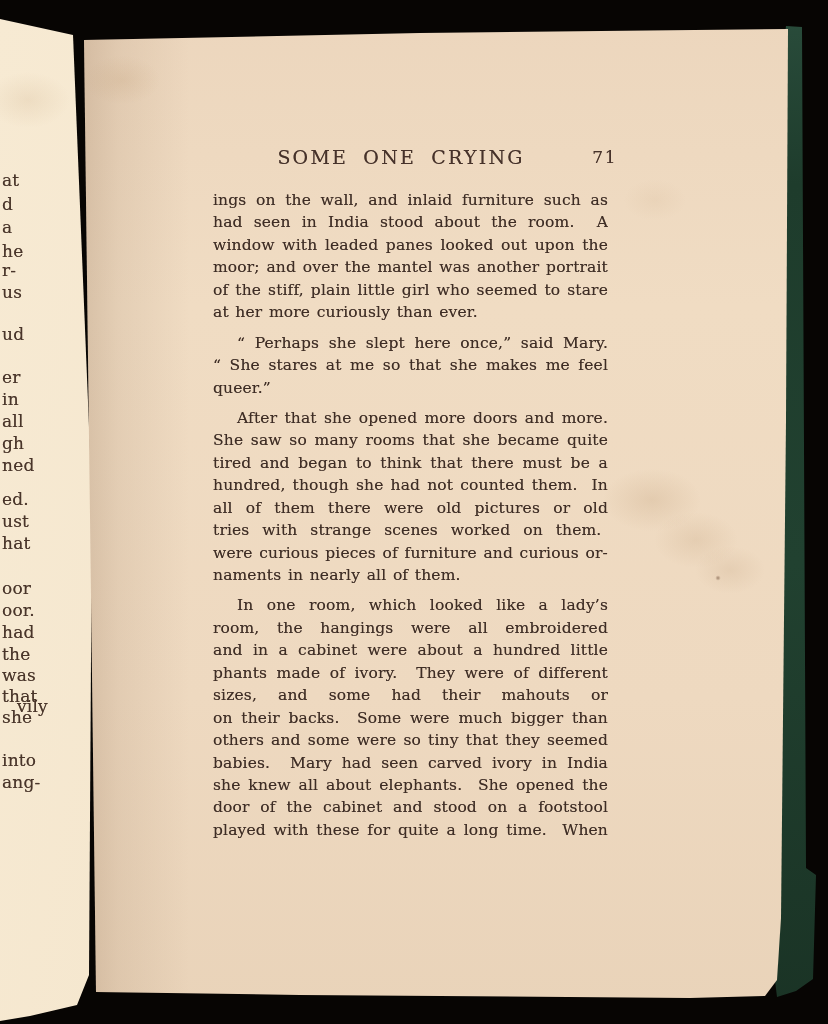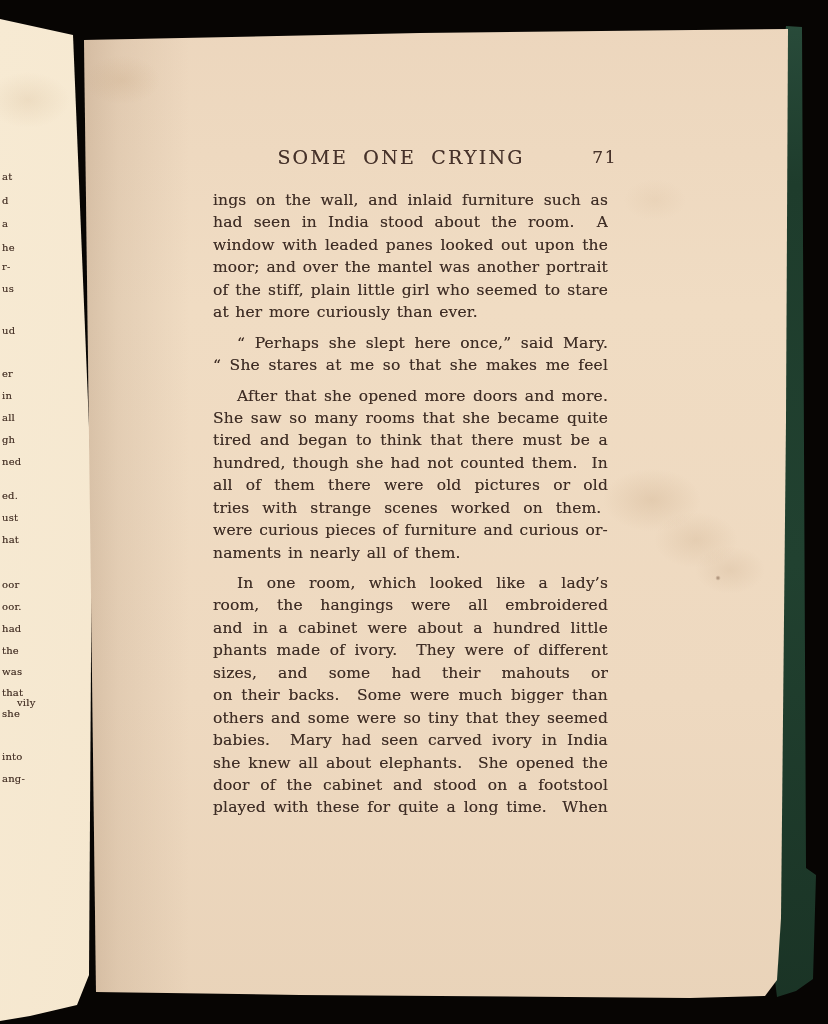--- a/index.html
+++ b/index.html
@@ -18,21 +18,21 @@
   .left-page{
     position:absolute;inset:0;
     background:
       linear-gradient(90deg, rgba(140,100,65,0) 55%, rgba(140,100,65,.18) 96%),
       radial-gradient(60px 40px at 28px 100px, rgba(180,140,95,.14), rgba(180,140,95,0) 70%),
       linear-gradient(100deg,#f7ead3 0%,#f3e4ca 60%,#eeddc2 100%);
     clip-path:polygon(0 19px,73px 35px,92px 500px,89px 975px,77px 1005px,30px 1016px,0 1021px);
   }
   .fragment{
     position:absolute;left:2px;line-height:1;
-    font-size:10px;color:#49352a;letter-spacing:.2px;
+    font-size:17px;color:#49352a;letter-spacing:.2px;
     text-shadow:0 0 .5px rgba(73,53,42,.6);
   }
   
   .main-page{
     position:absolute;inset:0;
     background:
       radial-gradient(70px 45px at 652px 500px, rgba(168,128,85,.17), rgba(168,128,85,0) 70%),
       radial-gradient(60px 40px at 696px 540px, rgba(168,128,85,.14), rgba(168,128,85,0) 70%),
       radial-gradient(50px 34px at 730px 570px, rgba(160,120,80,.12), rgba(160,120,80,0) 70%),
       radial-gradient(3px 3px at 718px 578px, rgba(95,65,45,.55), rgba(95,65,45,0) 90%),
@@ -116,20 +116,21 @@
           <div class="line">ings on the wall, and inlaid furniture such as she</div>
           <div class="line">had seen in India stood about the room.&nbsp; A broad</div>
           <div class="line">window with leaded panes looked out upon the</div>
           <div class="line">moor; and over the mantel was another portrait</div>
           <div class="line">of the stiff, plain little girl who seemed to stare</div>
           <div class="line lastleft">at her more curiously than ever.</div>
         </div>
         <div class="paragraph">
           <div class="line indent">“&nbsp;Perhaps she slept here once,” said Mary.</div>
           <div class="line">“&nbsp;She stares at me so that she makes me feel</div>
+          <div class="line lastleft">queer.”</div>
         </div>
         <div class="paragraph">
           <div class="line indent">After that she opened more doors and more.</div>
           <div class="line">She saw so many rooms that she became quite</div>
           <div class="line">tired and began to think that there must be a</div>
           <div class="line">hundred, though she had not counted them.&nbsp; In</div>
           <div class="line">all of them there were old pictures or old tapes-</div>
           <div class="line">tries with strange scenes worked on them.&nbsp; There</div>
           <div class="line">were curious pieces of furniture and curious or-</div>
           <div class="line lastleft">naments in nearly all of them.</div>

